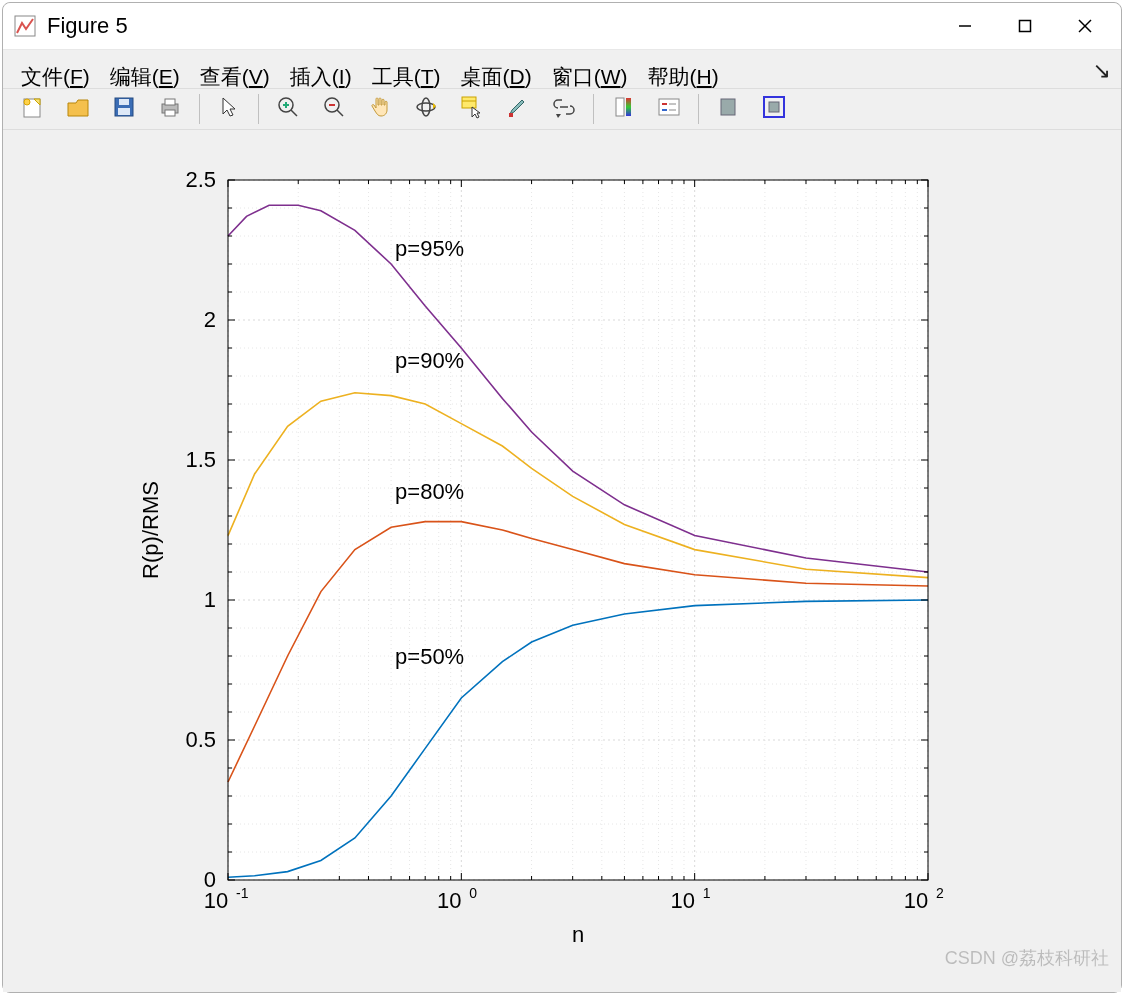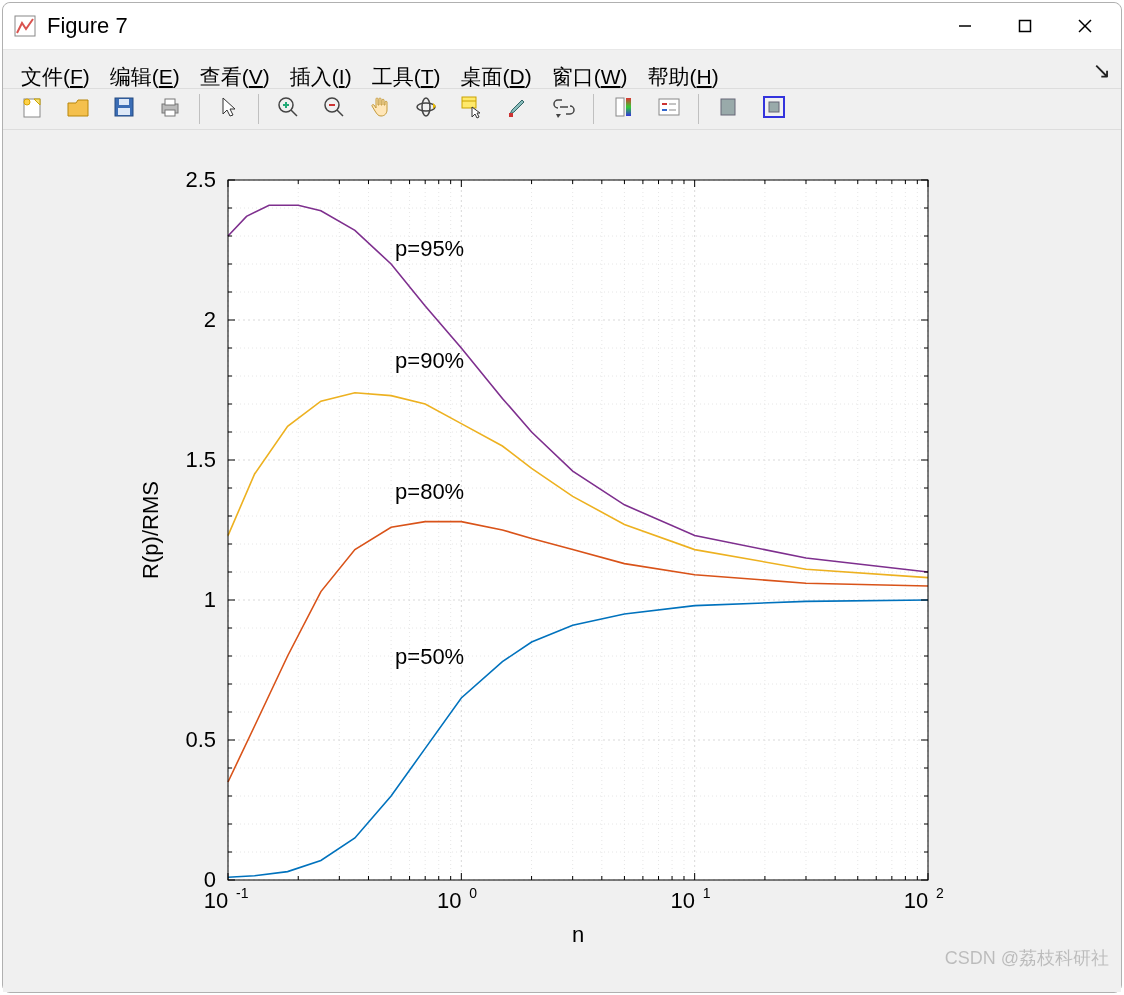--- a/index.html
+++ b/index.html
@@ -115,21 +115,21 @@
 
 <div class="window">
 
   <div class="titlebar">
     <span class="app-icon">
       <svg width="22" height="22" viewBox="0 0 22 22">
         <rect x="1" y="1" width="20" height="20" fill="#fff" stroke="#888"></rect>
         <polyline points="3,18 8,8 12,14 19,4" fill="none" stroke="#d9534f" stroke-width="2"></polyline>
       </svg>
     </span>
-    <span class="title">Figure 7</span>
+    <span class="title">Figure 5</span>
     <div class="winbtn">
       <svg width="14" height="14">
           <line x1="1" y1="7" x2="13" y2="7" stroke="#000" stroke-width="1.5"></line>
         </svg>
     </div>
     <div class="winbtn">
       <svg width="14" height="14">
           <rect x="1.5" y="1.5" width="11" height="11" fill="none" stroke="#000" stroke-width="1.5"></rect>
         </svg>
     </div>

